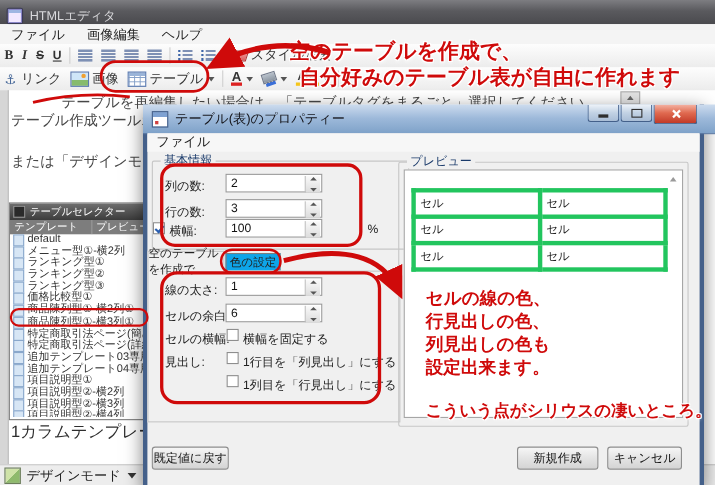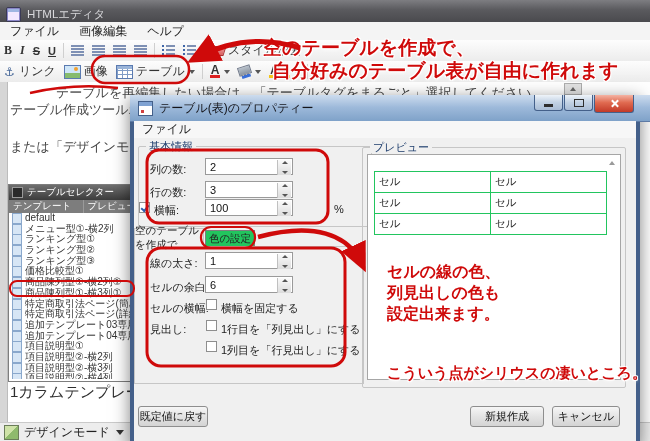--- a/index.html
+++ b/index.html
@@ -78,27 +78,27 @@
   .inputbox{position:absolute;width:88px;height:17px;background:#fff;border:1px solid #9a9a9a;font-size:11px;color:#111;box-sizing:border-box;}
   .inputbox .val{position:absolute;left:4px;top:2px;}
   .spin{position:absolute;right:1px;top:1px;width:13px;height:13px;display:flex;flex-direction:column;justify-content:space-between;padding:1px 0;background:linear-gradient(#fafafa,#dcdcdc);border-left:1px solid #c0c0c0;align-items:center;}
   .spin i{display:block;width:0;height:0;border-left:3px solid transparent;border-right:3px solid transparent;}
   .spin .up{border-bottom:3px solid #555;} .spin .dn{border-top:3px solid #555;}
   .cb{position:absolute;width:11px;height:11px;background:#fff;border:1px solid #8e8e8e;box-sizing:border-box;}
   .cb .chk{position:absolute;left:1px;top:2px;width:6px;height:3px;border-left:2px solid #2b5fb0;border-bottom:2px solid #2b5fb0;transform:rotate(-50deg);}
   .cblabel{position:absolute;font-size:11px;color:#222;white-space:nowrap;}
   .tab{position:absolute;font-size:10.5px;color:#222;display:flex;align-items:center;justify-content:center;}
   .tab.active{left:0;top:133px;width:70px;height:19px;background:#f0f0f0;border:1px solid #c6c6c6;border-bottom:0;box-sizing:border-box;z-index:2;}
-  .tab.btn{left:71px;top:135px;width:50px;height:17px;background:#22c55e;border:1px solid #7e7e7e;box-sizing:border-box;}
+  .tab.btn{left:71px;top:135px;width:50px;height:17px;background:#0ea5e9;border:1px solid #7e7e7e;box-sizing:border-box;}
   .tabpanel{position:absolute;left:0;top:151px;width:230px;height:138px;border:1px solid #c6c6c6;background:#f0f0f0;box-sizing:border-box;}
   .preview-white{position:absolute;left:233px;top:59px;width:252px;height:224px;background:#fff;border:1px solid #a6a6a6;}
   .pv-scroll{position:absolute;left:473px;top:63px;width:9px;height:9px;display:flex;align-items:center;justify-content:center;}
   .pv-scroll i{width:0;height:0;border-left:3px solid transparent;border-right:3px solid transparent;border-bottom:4px solid #9a9a9a;}
   .pv-table{position:absolute;left:240px;top:76px;width:233px;border-collapse:collapse;}
-  .pv-table td{border:1px solid #22c55e;height:20px;font-size:10.5px;color:#222;padding:0 0 0 4px;width:50%;margin-left:10px;}
+  .pv-table td{border:4px solid #22c55e;height:20px;font-size:10.5px;color:#222;padding:0 0 0 4px;width:50%;margin-left:10px;}
   .pv-table{border:1px solid #3c3c3c;}
   .dbtn{position:absolute;height:21px;background:linear-gradient(#f6f6f6,#e2e2e2 55%,#d4d4d4);border:1px solid #8e8e8e;border-radius:3px;font-size:11px;color:#111;display:flex;align-items:center;justify-content:center;box-sizing:border-box;}
 
   
   .ann{position:absolute;color:#cf0a0a;font-weight:bold;white-space:nowrap;z-index:30;text-shadow:-1px -1px 0 #fff,1px -1px 0 #fff,-1px 1px 0 #fff,1px 1px 0 #fff,0 2px 3px rgba(255,255,255,.6);}
   .ann-top{left:263px;top:36px;font-size:19px;line-height:23px;}
   .ann-top .l2{padding-left:9px;}
   .ann-right{left:387px;top:261px;font-size:16px;line-height:21px;}
   .ann-footer{left:387px;top:364px;font-size:15px;}
   .overlay{position:absolute;left:0;top:0;z-index:40;pointer-events:none;}
@@ -384,20 +384,21 @@
     <div class="dbtn" style="left:336px;top:311px;width:74px;">新規作成</div>
     <div class="dbtn" style="left:418px;top:311px;width:68px;">キャンセル</div>
   </div>
 
   <div class="ann ann-top">
     <div>空のテーブルを作成で、</div>
     <div class="l2">自分好みのテーブル表が自由に作れます</div>
   </div>
   <div class="ann ann-right">
     <div>セルの線の色、</div>
+    <div>行見出しの色、</div>
     <div>列見出しの色も</div>
     <div>設定出来ます。</div>
   </div>
   <div class="ann ann-footer">こういう点がシリウスの凄いところ。</div>
 
   <svg class="overlay" width="650" height="441" viewBox="0 0 650 441">
     <defs>
       <marker id="ah" markerWidth="7" markerHeight="7" refX="4.5" refY="3" orient="auto">
         <path d="M0,0 L6.5,3 L0,6 z" fill="#cf0a0a"></path>
       </marker>

